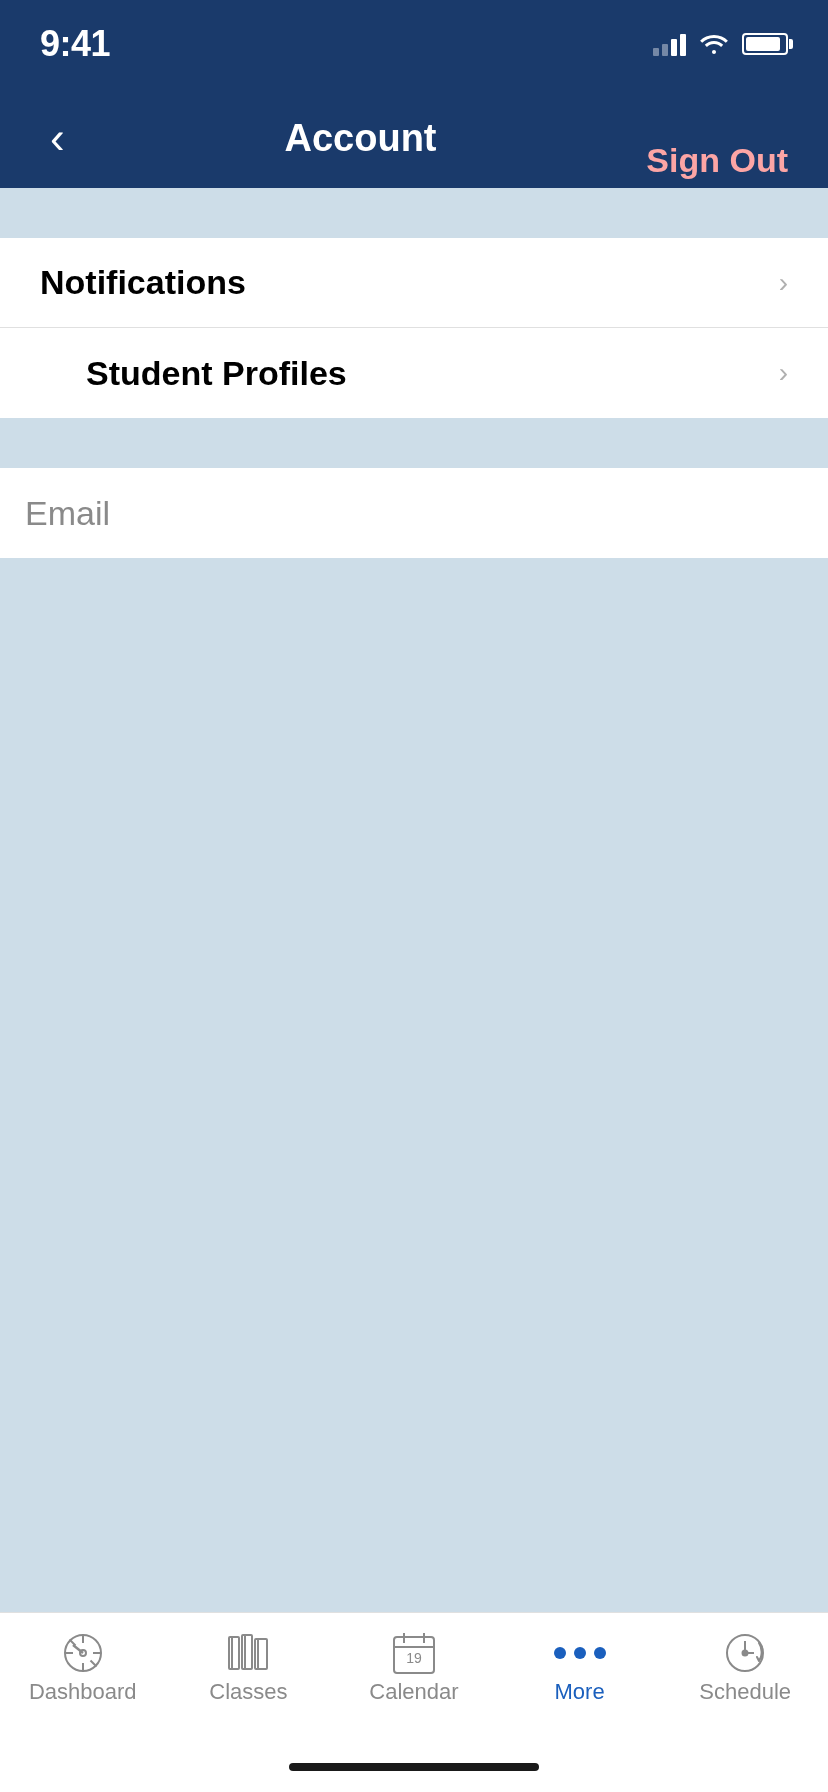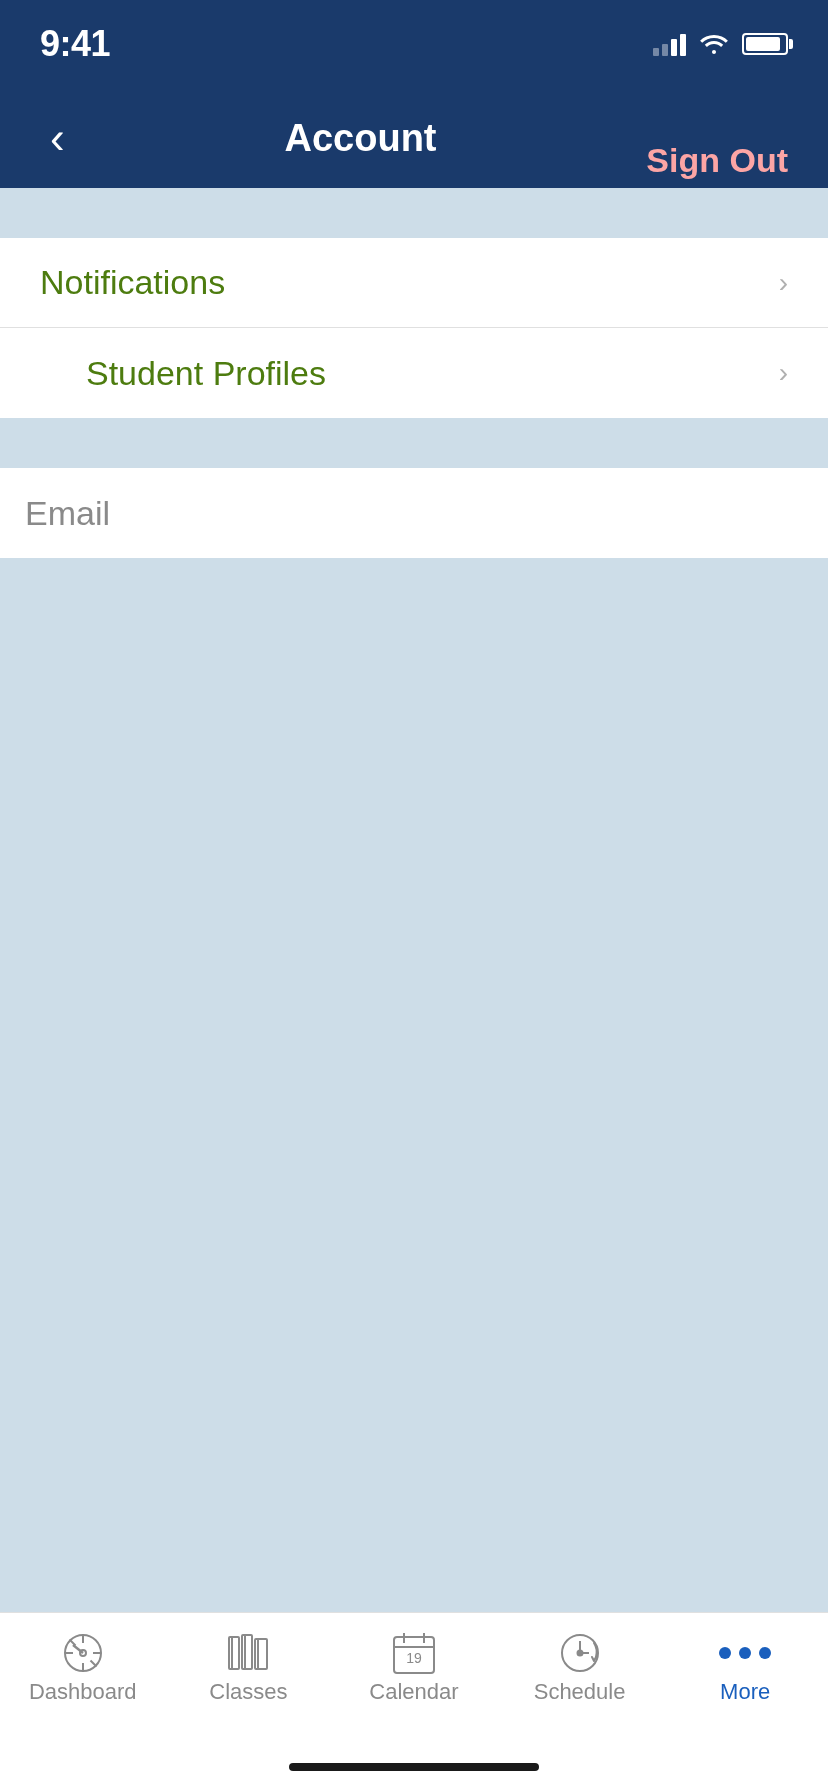--- a/index.html
+++ b/index.html
@@ -148,22 +148,22 @@
       cursor: pointer;
     }
 
     .list-item:last-child {
       border-bottom: none;
       margin-left: 46px;
     }
 
     .list-item-label {
       font-size: 34px;
-      color: #4d7c0f;
-      font-weight: 400;
+      color: #000000;
+      font-weight: 700;
     }
 
     .chevron-icon {
       color: #b0b0b0;
       font-size: 28px;
       font-weight: 300;
     }
 
     
     .email-section {
@@ -363,40 +363,40 @@
         <line x1="4" y1="18" x2="44" y2="18"></line>
         <line x1="14" y1="4" x2="14" y2="14"></line>
         <line x1="34" y1="4" x2="34" y2="14"></line>
         <text x="24" y="34" text-anchor="middle" font-size="14" fill="#8a8a8a" stroke="none" font-family="sans-serif" font-weight="500">19</text>
       </svg>
     </div>
     <span class="tab-label">Calendar</span>
   </div>
 
   <div class="tab-item">
+    <div class="tab-dots">
+      <div class="tab-dot"></div>
+      <div class="tab-dot"></div>
+      <div class="tab-dot"></div>
+    </div>
+    <span class="tab-label active">More</span>
+  </div>
+
+  <div class="tab-item">
     <div class="tab-icon">
       <svg width="48" height="48" viewBox="0 0 48 48" fill="none" stroke="#8a8a8a" stroke-width="2">
         <circle cx="24" cy="24" r="18"></circle>
         <circle cx="24" cy="24" r="2.5" fill="#8a8a8a"></circle>
         <line x1="24" y1="24" x2="24" y2="12"></line>
         <line x1="24" y1="24" x2="33" y2="24"></line>
 
         <path d="M38 14 Q42 20 40 28" stroke-linecap="round" fill="none"></path>
         <path d="M40 28 L38 32 L36 28" stroke-linecap="round" stroke-linejoin="round" fill="none"></path>
       </svg>
     </div>
     <span class="tab-label">Schedule</span>
   </div>
 
-  <div class="tab-item">
-    <div class="tab-dots">
-      <div class="tab-dot"></div>
-      <div class="tab-dot"></div>
-      <div class="tab-dot"></div>
-    </div>
-    <span class="tab-label active">More</span>
-  </div>
-
 </div>
 
 <div class="home-indicator">
   <div class="home-bar"></div>
 </div>
 
 </body></html>

